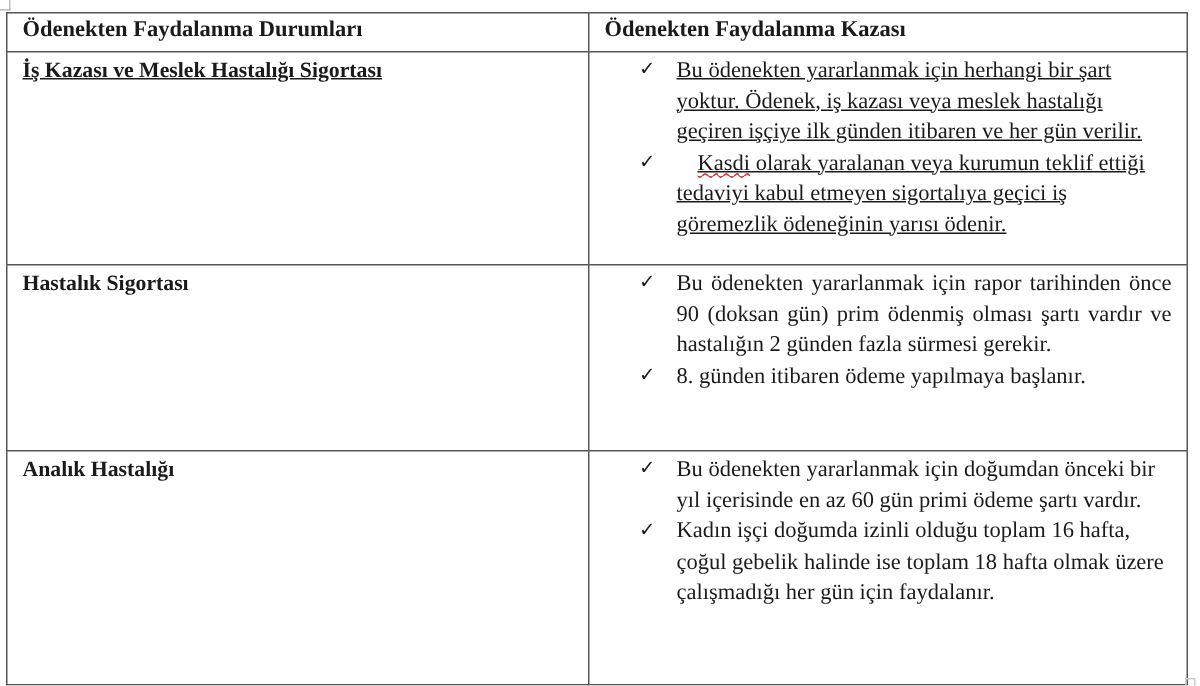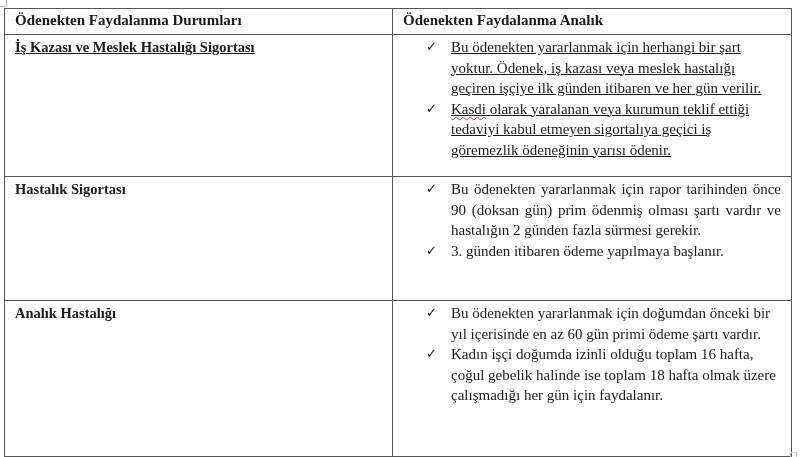--- a/index.html
+++ b/index.html
@@ -14,36 +14,36 @@
   th { text-align:left; font-weight:bold; font-size:15px; height:23px; padding:2px 0 0 10px; line-height:19px; }
   td.left { font-weight:bold; font-size:14.5px; padding:3px 0 0 10px; line-height:19px; }
   td.right { padding:2px 10px 0 0; }
   ul.checks { list-style:none; margin:0; padding:0; }
   ul.checks li { position:relative; padding-left:58px; font-size:15px; line-height:20.5px; }
   ul.checks li.just { text-align:justify; text-align-last:left; }
   .tick { position:absolute; left:33px; top:0; font-family:"DejaVu Sans", sans-serif; font-size:13px; }
   .row1 td { height:138px;text-decoration:underline; }
   .row2 td { height:120px;margin-left:20px; }
   .row3 td { height:152px; }
-  .squig { text-decoration:underline wavy #d33; text-decoration-thickness:1px; text-underline-offset:2px; }
+  .squig { text-decoration:underline wavy #d33; text-decoration-thickness:1px; text-underline-offset:2px;margin-left:14px; }
 </style>
 </head>
 <body>
 
 <div class="corner"></div>
 
 <table>
   <colgroup>
       <col class="c1">
       <col class="c2">
     </colgroup>
   <tbody>
       <tr>
     <th>Ödenekten Faydalanma Durumları</th>
-    <th>Ödenekten Faydalanma Analık</th>
+    <th>Ödenekten Faydalanma Kazası</th>
   </tr>
 
   <tr class="row1">
     <td class="left">İş Kazası ve Meslek Hastalığı Sigortası</td>
     <td class="right">
       <ul class="checks">
         <li>
           <span class="tick">✓</span>
           <span>Bu ödenekten yararlanmak için herhangi bir şart yoktur. Ödenek, iş kazası veya meslek hastalığı geçiren işçiye ilk günden itibaren ve her gün verilir.</span>
         </li>
@@ -58,21 +58,21 @@
   <tr class="row2">
     <td class="left">Hastalık Sigortası</td>
     <td class="right">
       <ul class="checks">
         <li class="just">
           <span class="tick">✓</span>
           <span>Bu ödenekten yararlanmak için rapor tarihinden önce 90 (doksan gün) prim ödenmiş olması şartı vardır ve hastalığın 2 günden fazla sürmesi gerekir.</span>
         </li>
         <li class="just">
           <span class="tick">✓</span>
-          <span>3. günden itibaren ödeme yapılmaya başlanır.</span>
+          <span>8. günden itibaren ödeme yapılmaya başlanır.</span>
         </li>
       </ul>
     </td>
   </tr>
 
   <tr class="row3">
     <td class="left">Analık Hastalığı</td>
     <td class="right">
       <ul class="checks">
         <li>

